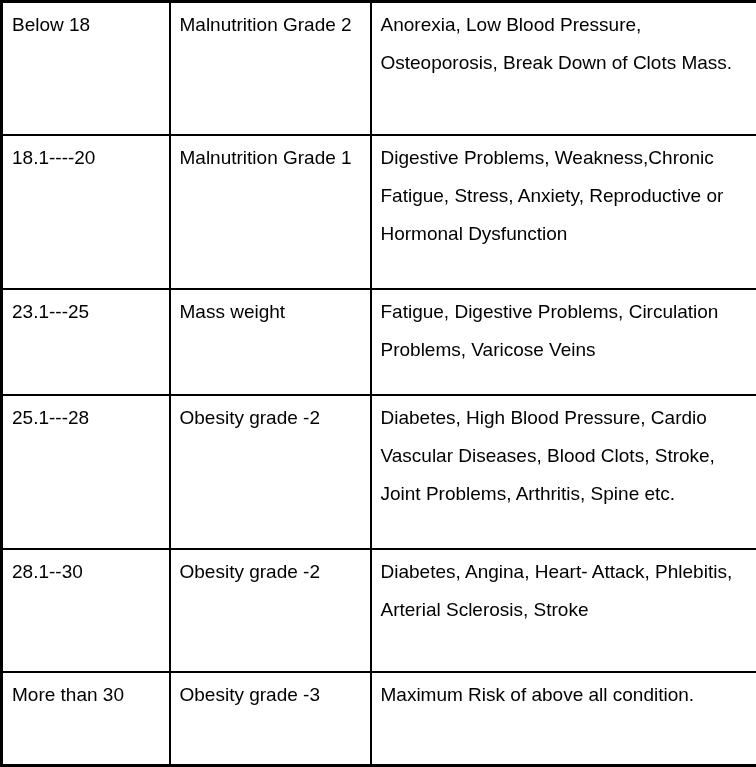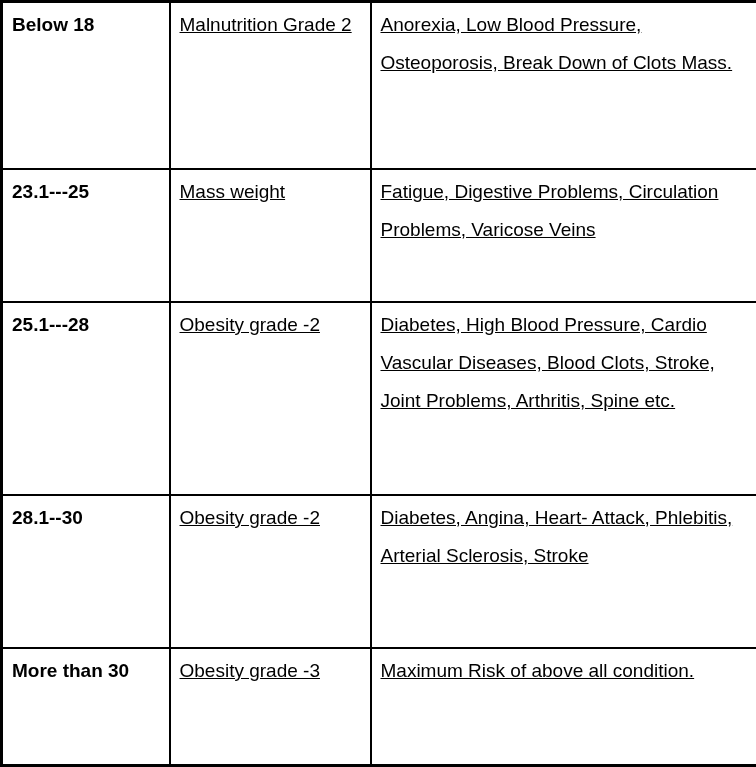--- a/index.html
+++ b/index.html
@@ -38,26 +38,25 @@
   table.bmi-table tr > *:last-child  { border-right-width: 3px; }
   table.bmi-table tr:first-child > * { border-top-width: 3px; }
   table.bmi-table tr:last-child > *  { border-bottom-width: 3px; }
 
   table.bmi-table th {
     font-weight: bold;
     line-height: 1.6;
     padding-top: 6px;
   }
   td.col-bmi {
-    font-weight: bold;
+    font-weight: normal;
   }
   td.col-interp,
   td.col-risk {
     font-weight: normal;
-    text-decoration: underline;
   }
 
   
   tr.row-header { height: 57px; }
   tr.row-0 { height: 107px; }
   tr.row-1 { height: 109px; }
   tr.row-2 { height: 116px; }
   tr.row-3 { height: 76px; }
   tr.row-4 { height: 109px; }
   tr.row-5 { height: 98px; margin-top: 43px; }
@@ -75,20 +74,25 @@
     <col class="c-bmi">
     <col class="c-interp">
     <col class="c-risk">
   </colgroup>
   <tbody>
     <tr class="row-0">
       <td class="col-bmi">Below 18</td>
       <td class="col-interp">Malnutrition Grade 2</td>
       <td class="col-risk">Anorexia, Low Blood Pressure, Osteoporosis, Break Down of Clots Mass.</td>
     </tr>
+    <tr class="row-1">
+      <td class="col-bmi">18.1----20</td>
+      <td class="col-interp">Malnutrition Grade 1</td>
+      <td class="col-risk">Digestive Problems, Weakness,Chronic Fatigue, Stress, Anxiety, Reproductive or Hormonal Dysfunction</td>
+    </tr>
     <tr class="row-3">
       <td class="col-bmi">23.1---25</td>
       <td class="col-interp">Mass weight</td>
       <td class="col-risk">Fatigue, Digestive Problems, Circulation Problems, Varicose Veins</td>
     </tr>
     <tr class="row-4">
       <td class="col-bmi">25.1---28</td>
       <td class="col-interp">Obesity grade -2</td>
       <td class="col-risk">Diabetes, High Blood Pressure, Cardio Vascular Diseases, Blood Clots, Stroke, Joint Problems, Arthritis, Spine etc.</td>
     </tr>

